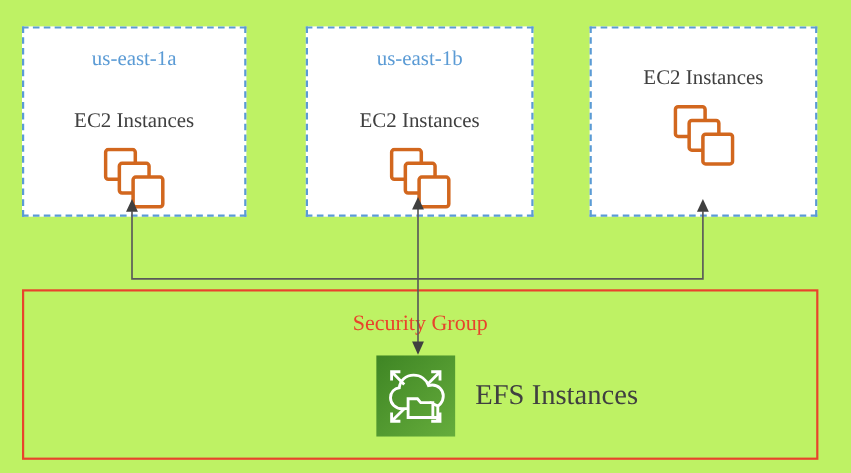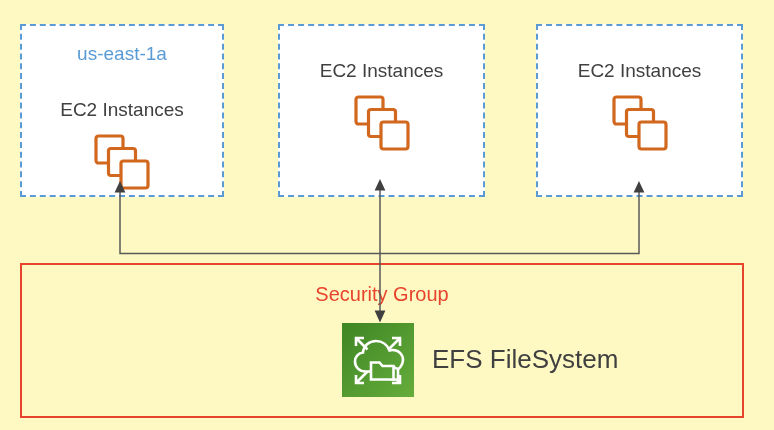--- a/index.html
+++ b/index.html
@@ -1,18 +1,18 @@
 <!DOCTYPE html>
 <html><head>
 <meta charset="utf-8">
 <style>
   html,body{margin:0;padding:0;background:#ffffff;}
   #canvas{
-    position:relative;width:774px;height:430px;background:#fef9c3;
-    font-family:Liberation Sans, sans-serif;overflow:hidden;
+    position:relative;width:774px;height:430px;background:#bef264;
+    font-family:Liberation Serif, serif;overflow:hidden;
   }
   .zone{
     position:absolute;top:24px;height:173px;box-sizing:border-box;
     border:2px dashed #5B9BD5;background:#ffffff;
     display:flex;flex-direction:column;align-items:center;
   }
   .zone-title{
     margin-top:17px;font-size:19px;line-height:22px;color:#5B9BD5;
     white-space:nowrap;
   }
@@ -50,20 +50,21 @@
     <svg class="ec2-icon" viewBox="0 0 56 56">
       <g fill="#ffffff" stroke="#D2671E" stroke-width="3.2">
         <rect x="2" y="2" width="27" height="27" rx="2.5"></rect>
         <rect x="14.5" y="14.5" width="27" height="27" rx="2.5"></rect>
         <rect x="27" y="27" width="27" height="27" rx="2.5"></rect>
       </g>
     </svg>
   </div>
 
   <div class="zone" style="left:278px;width:207px;">
+    <div class="zone-title">us-east-1b</div>
     <div class="zone-sub">EC2 Instances</div>
     <svg class="ec2-icon" viewBox="0 0 56 56">
       <g fill="#ffffff" stroke="#D2671E" stroke-width="3.2">
         <rect x="2" y="2" width="27" height="27" rx="2.5"></rect>
         <rect x="14.5" y="14.5" width="27" height="27" rx="2.5"></rect>
         <rect x="27" y="27" width="27" height="27" rx="2.5"></rect>
       </g>
     </svg>
   </div>
 
@@ -98,21 +99,21 @@
       <path d="M46.5 48.5 L58 60 M58 52 V60 H50"></path>
 
       <path d="M23.5 48.5 C17.5 48.5 13 44 13 38.5 C13 33.5 16.5 30 21 29.5 C21.5 23 27 18 34 18 C40.5 18 45.5 22 47.5 27.5 C48.5 27.2 49.7 27 51 27 C56.5 27 61 31.5 61 37 C61 42.5 56.8 47 51.5 48.5 Z"></path>
 
       <path d="M50 43.5 l 6 2.5 v 10.5 h -6 z" fill="url(#efsGrad)"></path>
 
       <path d="M29 39.5 h 8.5 l 3 3.5 h 11 v 13.5 h -22.5 z" fill="url(#efsGrad)"></path>
     </g>
   </svg>
 
-  <div id="efs-label">EFS FileSystem</div>
+  <div id="efs-label">EFS Instances</div>
 
   <svg id="connectors" viewBox="0 0 774 430">
     <g stroke="#595959" stroke-width="1.5" fill="none">
       <path d="M120 192 V253.5 H639 V192"></path>
       <path d="M380 190 V311"></path>
     </g>
     <g fill="#404040" stroke="none">
       <polygon points="120,181 114.6,192.5 125.4,192.5"></polygon>
       <polygon points="380,179 374.6,190.5 385.4,190.5"></polygon>
       <polygon points="639,181 633.6,192.5 644.4,192.5"></polygon>

